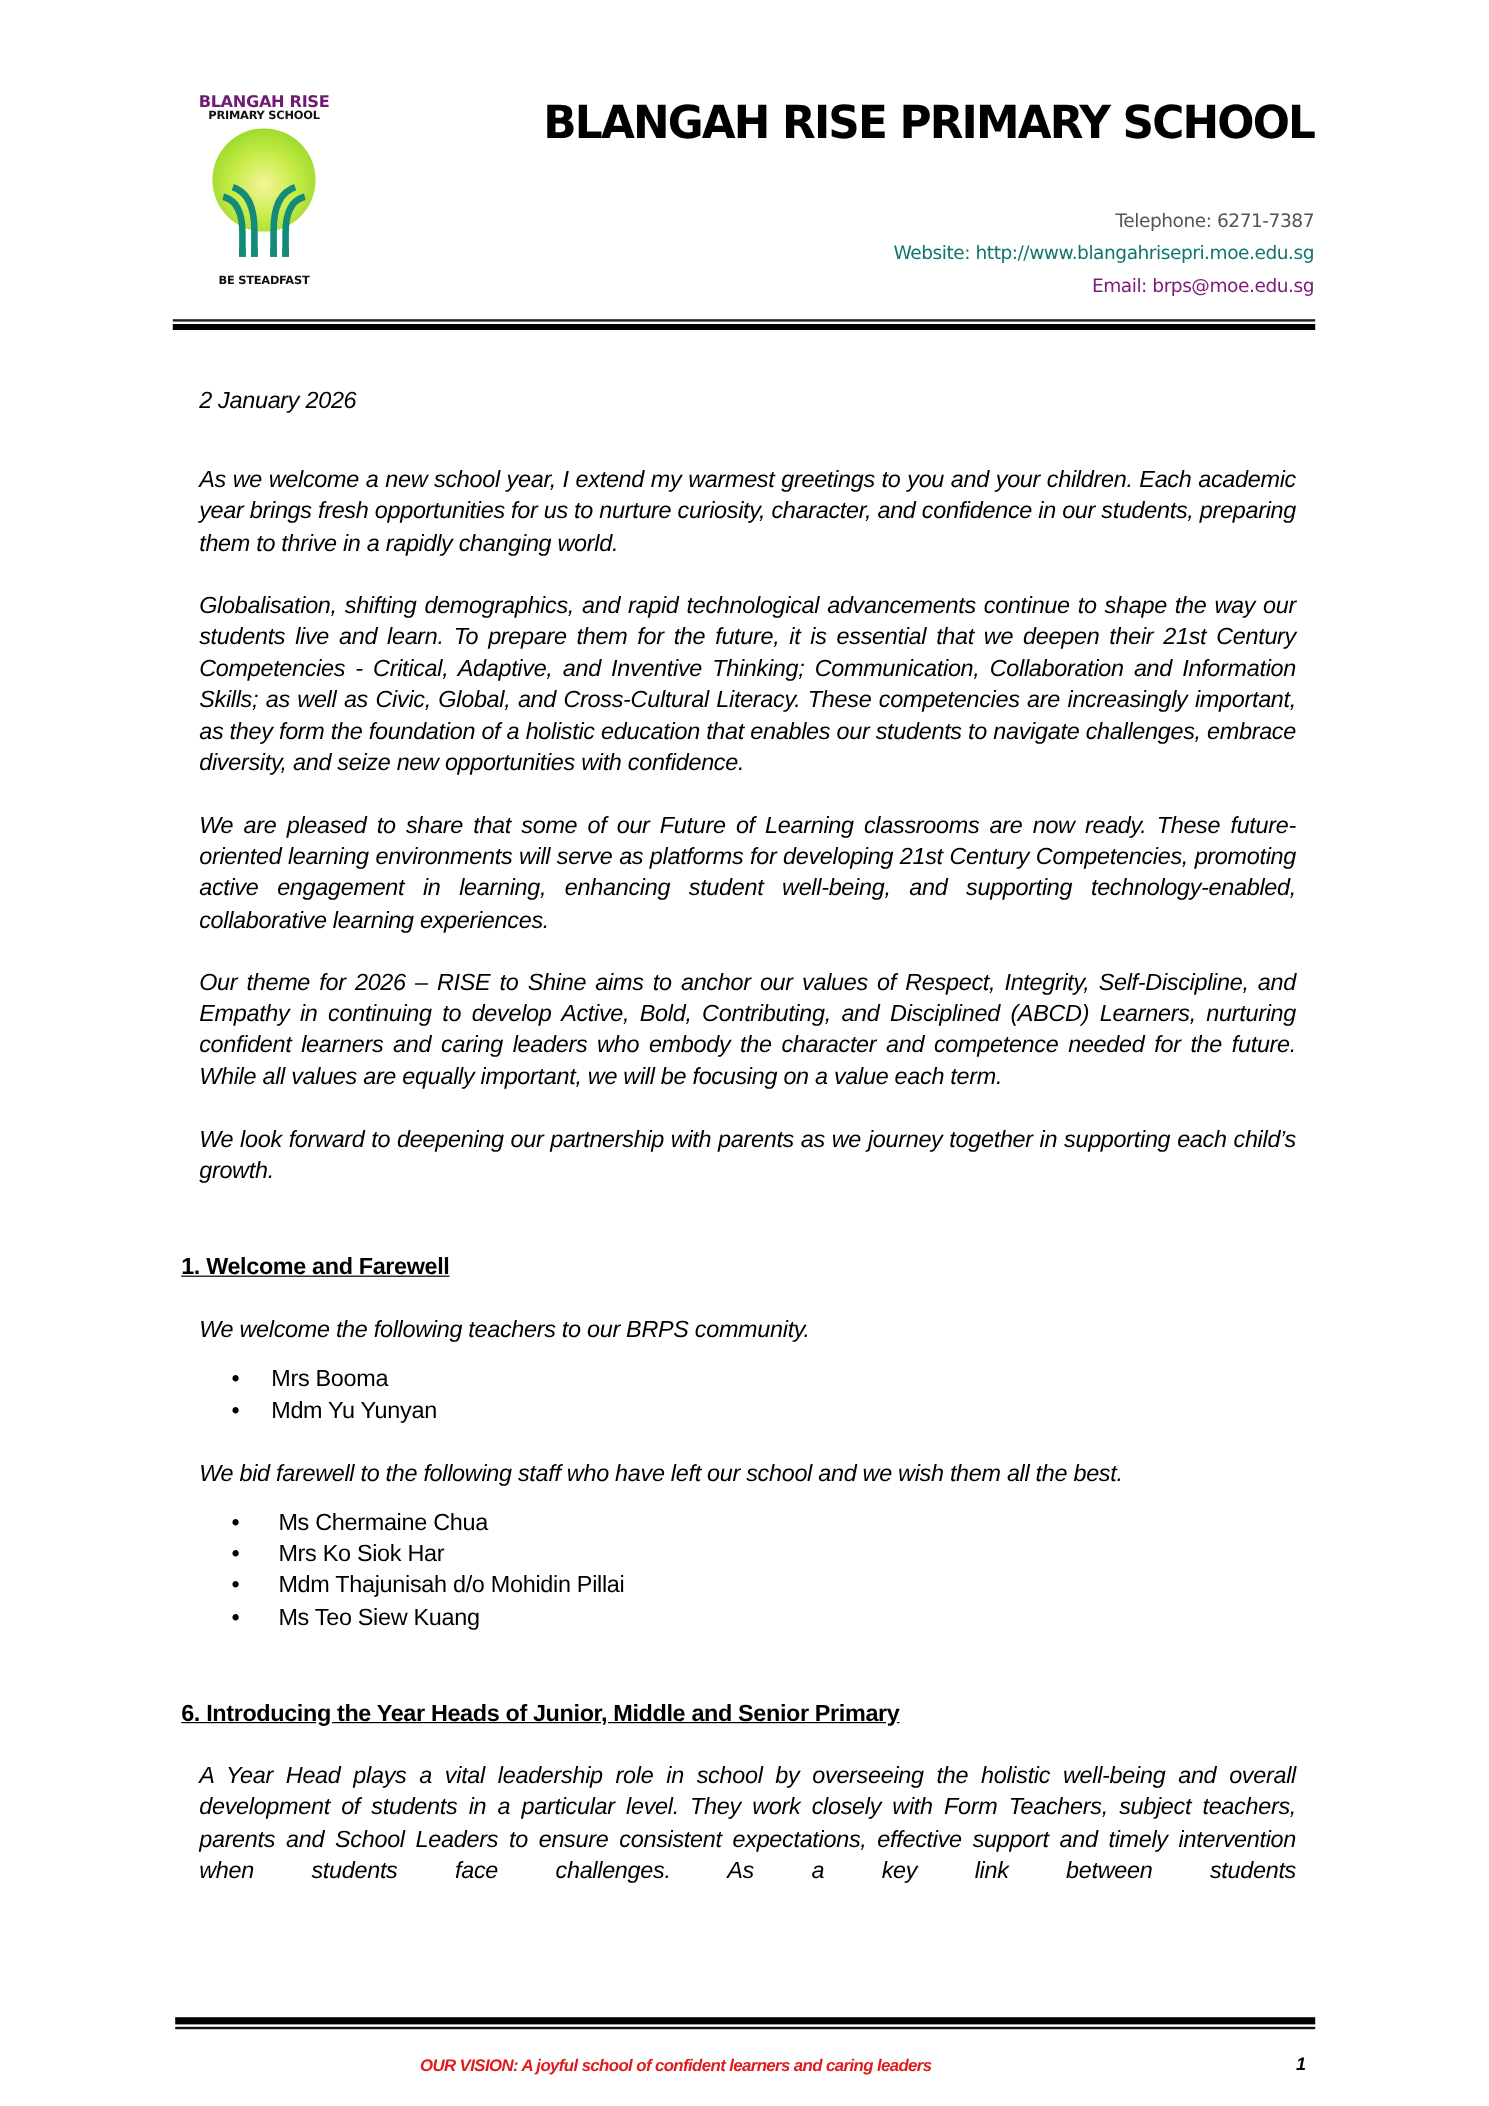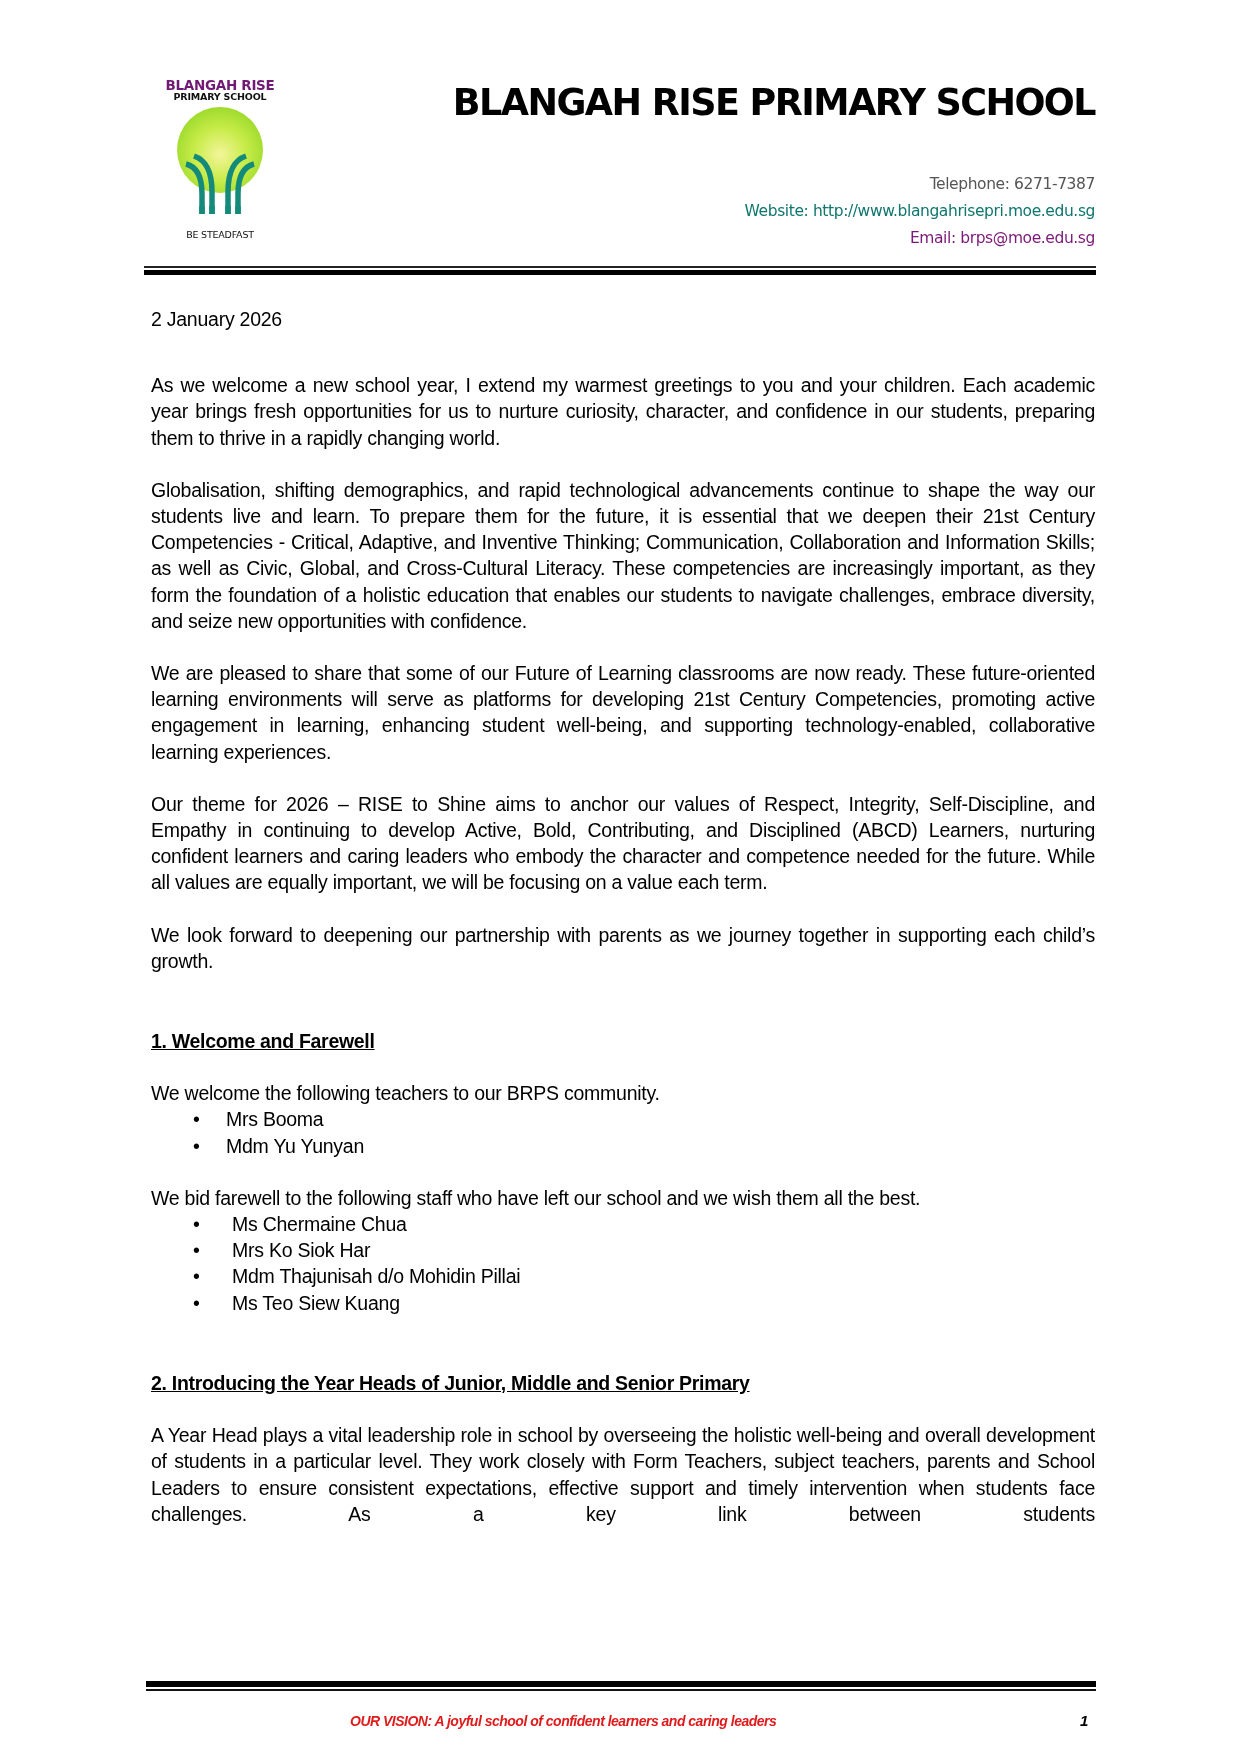--- a/index.html
+++ b/index.html
@@ -4,42 +4,42 @@
 <style>
   html, body { margin:0; padding:0; background:#ffffff; }
   body { width:1241px; height:1755px; position:relative; overflow:hidden; font-family:"Liberation Sans", sans-serif; color:#000; }
   .page { position:absolute; left:0; top:0; width:1241px; height:1755px; }
 
   
   .logo { position:absolute; left:150px; top:78px; width:140px; height:190px; text-align:center; }
   .logo-name1 { font-family:"DejaVu Sans", sans-serif; font-weight:bold; font-size:13.5px; letter-spacing:-0.3px; line-height:14px; color:#701a75; }
   .logo-name2 { font-family:"DejaVu Sans", sans-serif; font-weight:bold; font-size:9.5px; letter-spacing:-0.2px; line-height:10px; color:#111; }
   .logo-svg { display:block; margin:4px auto 0 auto; }
-  .logo-motto { font-family:"DejaVu Sans", sans-serif; font-weight:normal; font-size:9.5px; letter-spacing:-0.2px; color:#111; margin-top:1px; }
+  .logo-motto { font-family:"DejaVu Sans", sans-serif; font-weight:bold; font-size:9.5px; letter-spacing:-0.2px; color:#111; margin-top:1px; }
 
   
   .head-title { position:absolute; right:146px; top:80px; font-family:"DejaVu Sans", sans-serif; font-weight:bold; font-size:38px; letter-spacing:-1.6px; color:#000; white-space:nowrap; transform:scaleX(0.96); transform-origin:right center; }
   .head-addr { position:absolute; right:146px; top:139px; font-family:"DejaVu Sans", sans-serif; font-size:19.5px; letter-spacing:-0.6px; color:#555; white-space:nowrap; }
   .head-tel { position:absolute; right:146px; top:175px; font-family:"DejaVu Sans", sans-serif; font-size:15.5px; letter-spacing:-0.4px; color:#555; white-space:nowrap; }
   .head-web { position:absolute; right:146px; top:202px; font-family:"DejaVu Sans", sans-serif; font-size:15.5px; letter-spacing:-0.4px; color:#0f766e; white-space:nowrap; }
   .head-email { position:absolute; right:146px; top:229px; font-family:"DejaVu Sans", sans-serif; font-size:15.5px; letter-spacing:-0.4px; color:#7b1a78; white-space:nowrap; }
 
   .rule-top { position:absolute; left:144px; width:952px; top:266px; }
   .rule-top .thin { height:2px; background:#222; }
   .rule-top .gap { height:2px; }
   .rule-top .thick { height:5px; background:#000; }
 
   .rule-bot { position:absolute; left:146px; width:950px; top:1681px; }
   .rule-bot .thick { height:6px; background:#000; }
   .rule-bot .gap { height:2px; }
   .rule-bot .thin { height:2px; background:#111; }
 
   
   .body { position:absolute; left:151px; width:944px; top:306px; font-size:19.5px; line-height:26.2px; letter-spacing:-0.25px; }
-  .body p { margin:0; text-align:justify; }
+  .body p { margin:15px; text-align:justify;font-style:italic; }
   .body .date { margin-bottom:40px; }
   .body .greet { margin-bottom:11px; }
   .body .para { margin-bottom:26px; }
   .body .para-last { margin-bottom:54px; }
   .body h3 { margin:0 0 26px 0; font-size:19.5px; font-weight:bold; letter-spacing:-0.3px;text-decoration:underline; }
   .body ul { list-style:none; margin:0; padding:0; }
   .body li { position:relative; padding-left:75px; }
   .body li .bullet { position:absolute; left:42px; top:0; }
   .body ul.farewell li { padding-left:81px; }
   .body .list-gap { margin-bottom:26px; }
@@ -110,21 +110,21 @@
     </ul>
 
     <p>We bid farewell to the following staff who have left our school and we wish them all the best.</p>
     <ul class="farewell list-gap2">
       <li><span class="bullet">•</span><span>Ms Chermaine Chua</span></li>
       <li><span class="bullet">•</span><span>Mrs Ko Siok Har</span></li>
       <li><span class="bullet">•</span><span>Mdm Thajunisah d/o Mohidin Pillai</span></li>
       <li><span class="bullet">•</span><span>Ms Teo Siew Kuang</span></li>
     </ul>
 
-    <h3>2. Introducing the Year Heads of Junior, Middle and Senior Primary</h3>
+    <h3>6. Introducing the Year Heads of Junior, Middle and Senior Primary</h3>
     <p style="text-align:justify; text-align-last:justify;">A Year Head plays a vital leadership role in school by overseeing the holistic well-being and overall development of students in a particular level. They work closely with Form Teachers, subject teachers, parents and School Leaders to ensure consistent expectations, effective support and timely intervention when students face challenges. As a key link between students</p>
   </div>
 
   <div class="rule-bot">
     <div class="thick"></div>
       <div class="gap"></div>
       <div class="thin"></div>
   </div>
   <div class="footer-vision">OUR VISION: A joyful school of confident learners and caring leaders</div>
   <div class="footer-page">1</div>

